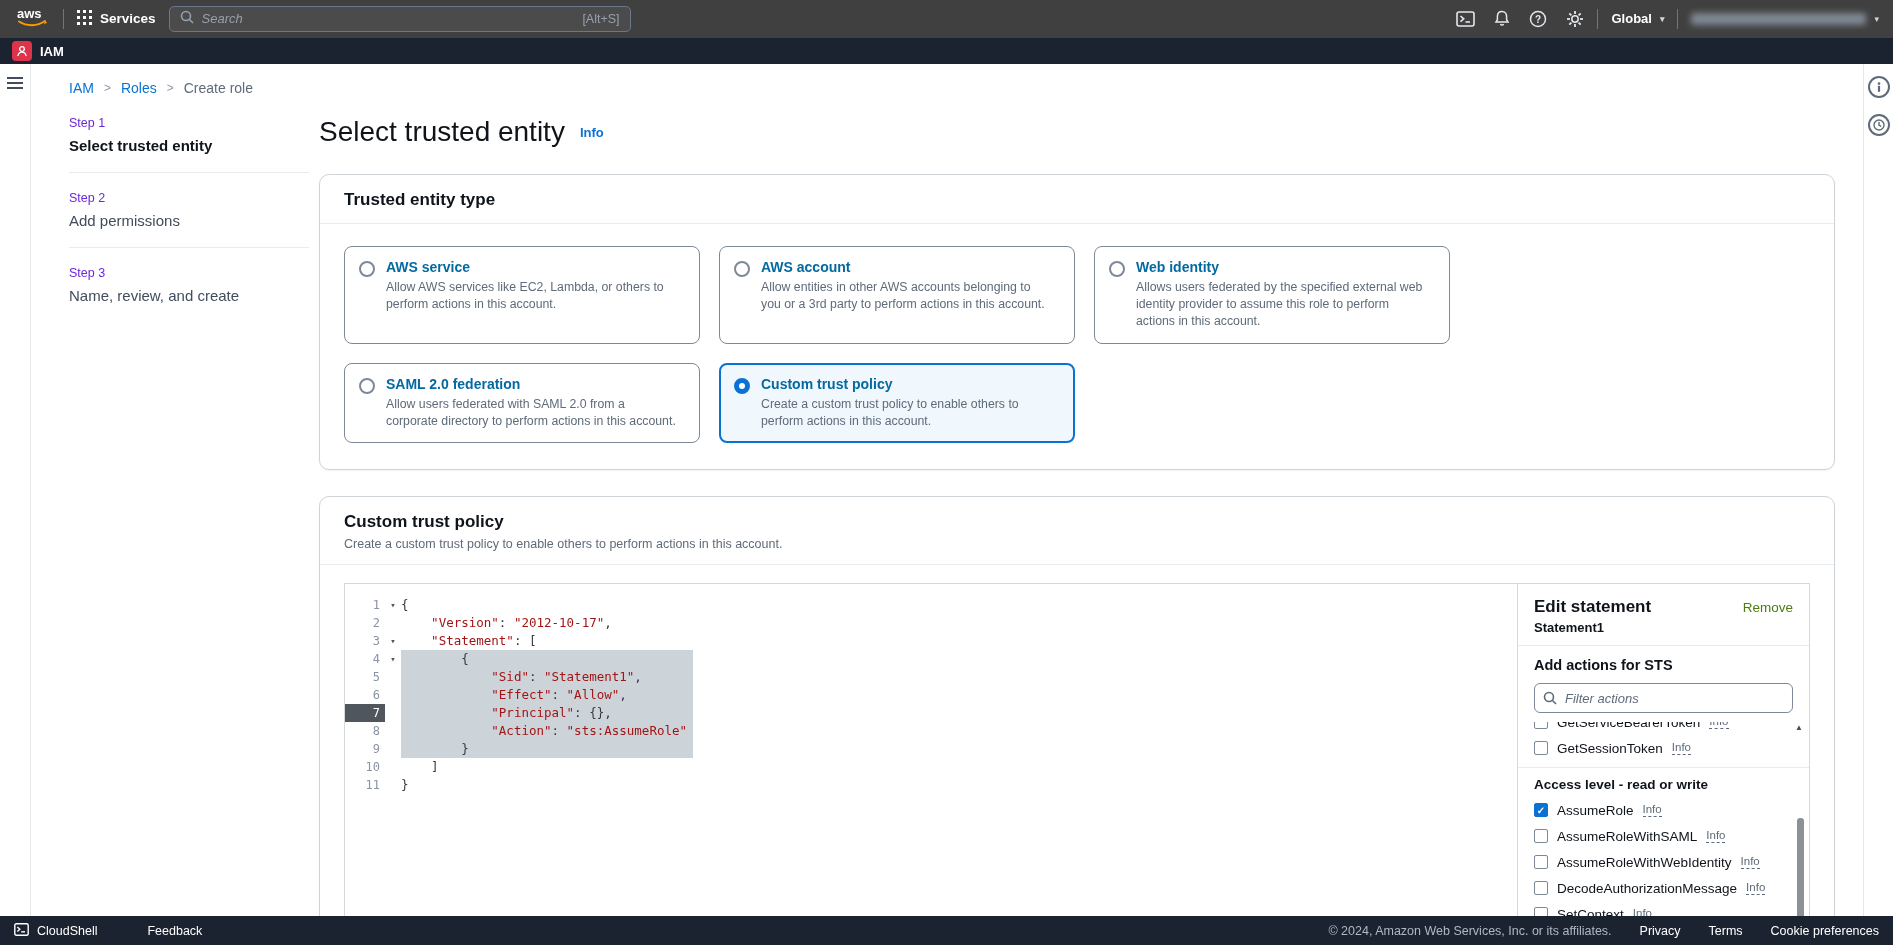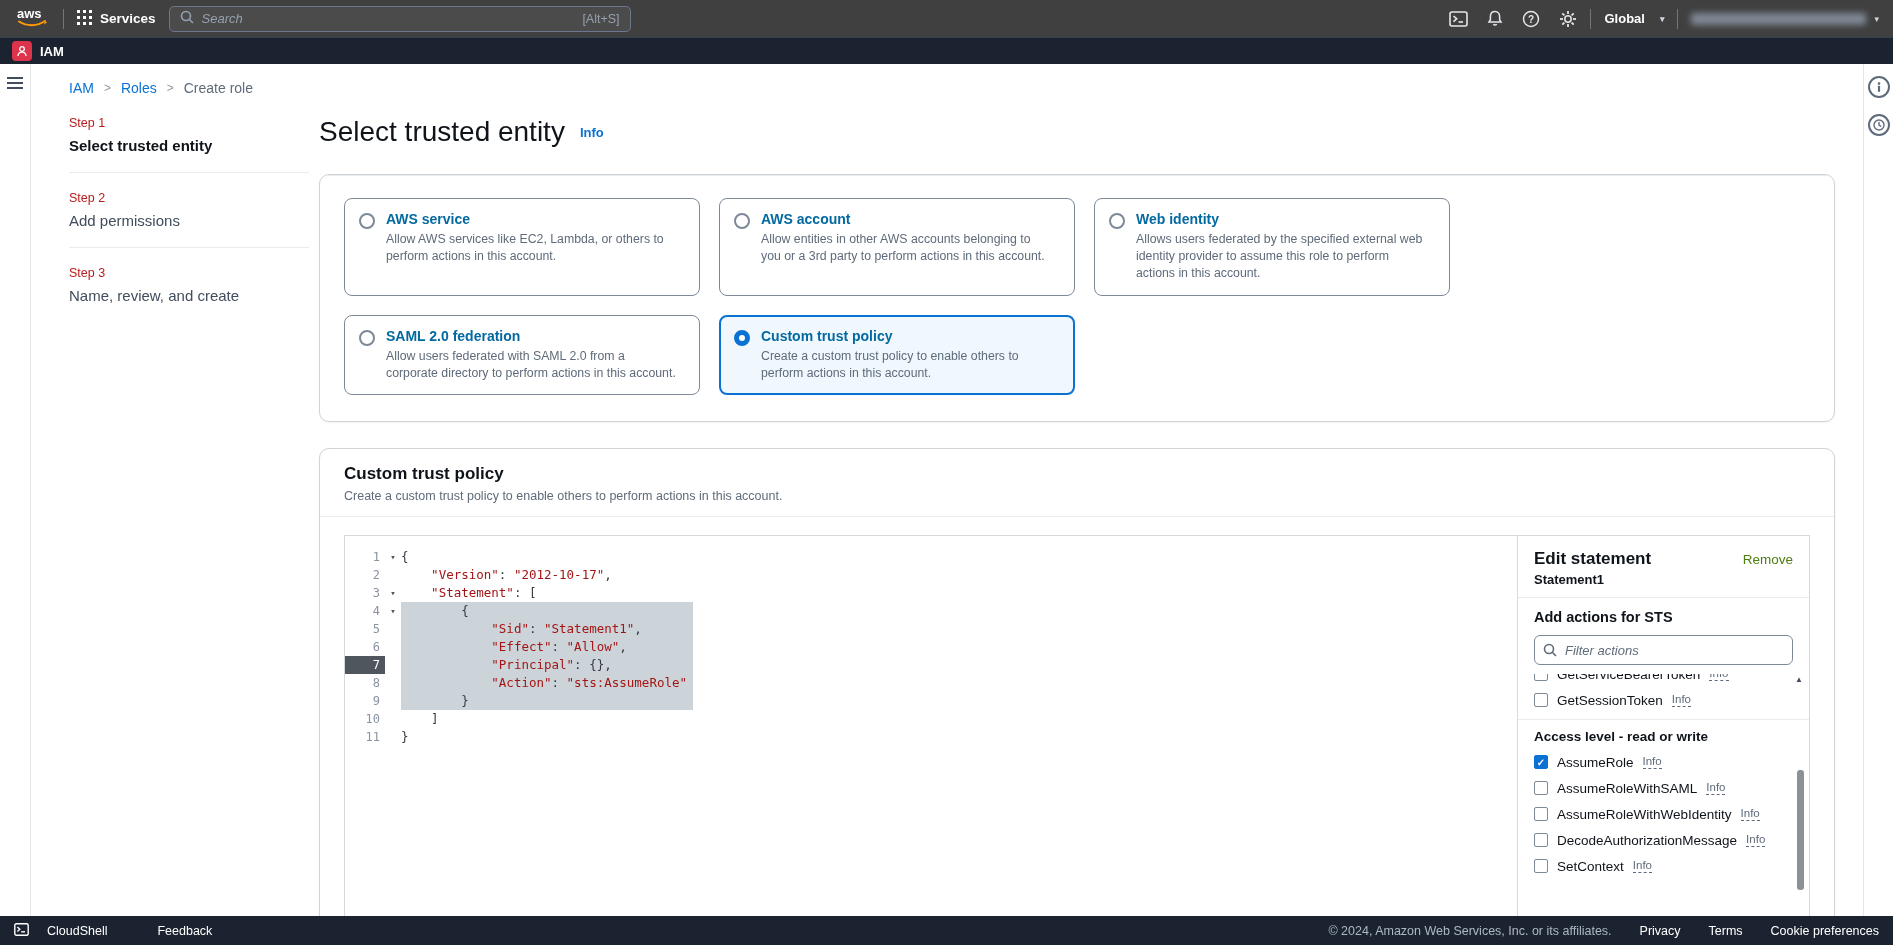--- a/index.html
+++ b/index.html
@@ -27,21 +27,21 @@
   }
   .searchbox input {
     flex:1; background:transparent; border:none; outline:none;
     color:#fff; font-size:13px; font-family:"Liberation Sans",sans-serif;
   }
   .searchbox input::placeholder { color:#95a0ae; font-style:italic; }
   .shortcut { font-size:12.5px; color:#95a0ae; }
   .spacer { flex:1; }
   .hicons { display:flex; align-items:center; gap:19px; }
   .iconbtn { display:flex; align-items:center; justify-content:center; color:#e3e6ea; cursor:pointer; }
-  .region { display:flex; align-items:center; gap:15px; font-size:13px; font-weight:600; cursor:pointer; }
+  .region { display:flex; align-items:center; gap:8px; font-size:13px; font-weight:600; cursor:pointer; }
   .caret { font-size:9px; color:#cfd6dd; }
   .account { display:flex; align-items:center; gap:8px; cursor:pointer; }
   .account-blur { width:175px; height:12px; border-radius:3px; background:#93a0af; filter:blur(3px); opacity:.75; }
   .iam-chip {
     width:20px; height:20px; background:#dd344c; border-radius:4px;
     display:flex; align-items:center; justify-content:center; flex:0 0 20px;
   }
   .iam-label { color:#fff; font-size:13px; font-weight:700; }
 
   
@@ -59,21 +59,21 @@
   .breadcrumb { display:flex; gap:10px; font-size:14px; align-items:center; }
   .bc-link { color:#0972d3; cursor:pointer; }
   .bc-sep { color:#8d99a8; font-size:12px; }
   .bc-cur { color:#5f6b7a; }
 
   
   .body-row { display:flex; margin-top:20px; }
   .steps { width:240px; flex:0 0 240px; }
   .step { padding-bottom:18px; margin-bottom:18px; border-bottom:1px solid #e9ebed; cursor:pointer; }
   .step:last-child { border-bottom:none; }
-  .step-num { font-size:12.5px; color:#b91c1c; margin-bottom:7px; }
+  .step-num { font-size:12.5px; color:#6d28d9; margin-bottom:7px; }
   .step-label { font-size:15px; color:#414d5c; }
   .step.active .step-label { font-weight:700; color:#0f141a; }
 
   .main { flex:1; margin-left:10px; }
   .page-header { display:flex; align-items:center; gap:15px; }
   h1 { font-size:28px; font-weight:500; color:#0f141a; }
   .info-link { color:#0972d3; font-size:13px; font-weight:700; cursor:pointer; }
 
   
   .card { border:1px solid #cfd4d9; border-radius:10px; background:#fff; margin-top:26px; box-shadow:0 1px 2px rgba(0,0,0,.05); overflow:hidden; }
@@ -135,21 +135,21 @@
   .ainfo { font-size:11.5px; color:#5f6b7a; border-bottom:1px dashed #5f6b7a; line-height:1.2; cursor:pointer; }
   .srow { border-top:1px solid #e9ebed; margin-top:6px; padding:9px 16px 5px; font-size:13.5px; font-weight:700; }
   .sb-up { position:absolute; top:1px; right:6px; font-size:8px; color:#414d5c; }
   .sb-thumb { position:absolute; right:5px; top:96px; width:7px; height:120px; background:#8c9196; border-radius:3px; cursor:pointer; }
 
   
   .footer {
     position:absolute; bottom:0; left:0; right:0; height:29px; background:#1b2330;
     display:flex; align-items:center; padding:0 14px; color:#fff; font-size:12.5px; gap:26px;
   }
-  .f-left { display:flex; align-items:center; gap:18px; cursor:pointer; }
+  .f-left { display:flex; align-items:center; gap:8px; cursor:pointer; }
   .f-feedback { cursor:pointer;margin-left:24px; }
   .f-right { margin-left:auto; display:flex; align-items:center; gap:28px;text-align:center; }
   .f-copy { color:#aeb8c2; }
   .f-link { color:#fff; cursor:pointer; }
 </style>
 </head>
 <body>
 
 <header class="topbar">
   <span style="cursor:pointer;">
@@ -284,20 +284,23 @@
           </div>
         </aside>
 
       <section class="main">
         <div class="page-header">
           <h1>Select trusted entity</h1>
           <span class="info-link">Info</span>
         </div>
 
         <div class="card">
+          <div class="card-h">
+            <h2>Trusted entity type</h2>
+          </div>
           <div class="card-divider"></div>
           <div class="tiles" id="tiles">
               <div class="tile">
                 <span class="radio"></span>
                 <div>
                   <div class="tile-title">AWS service</div>
                   <div class="tile-desc">Allow AWS services like EC2, Lambda, or others to perform actions in this account.</div>
                 </div>
               </div>
               <div class="tile">

